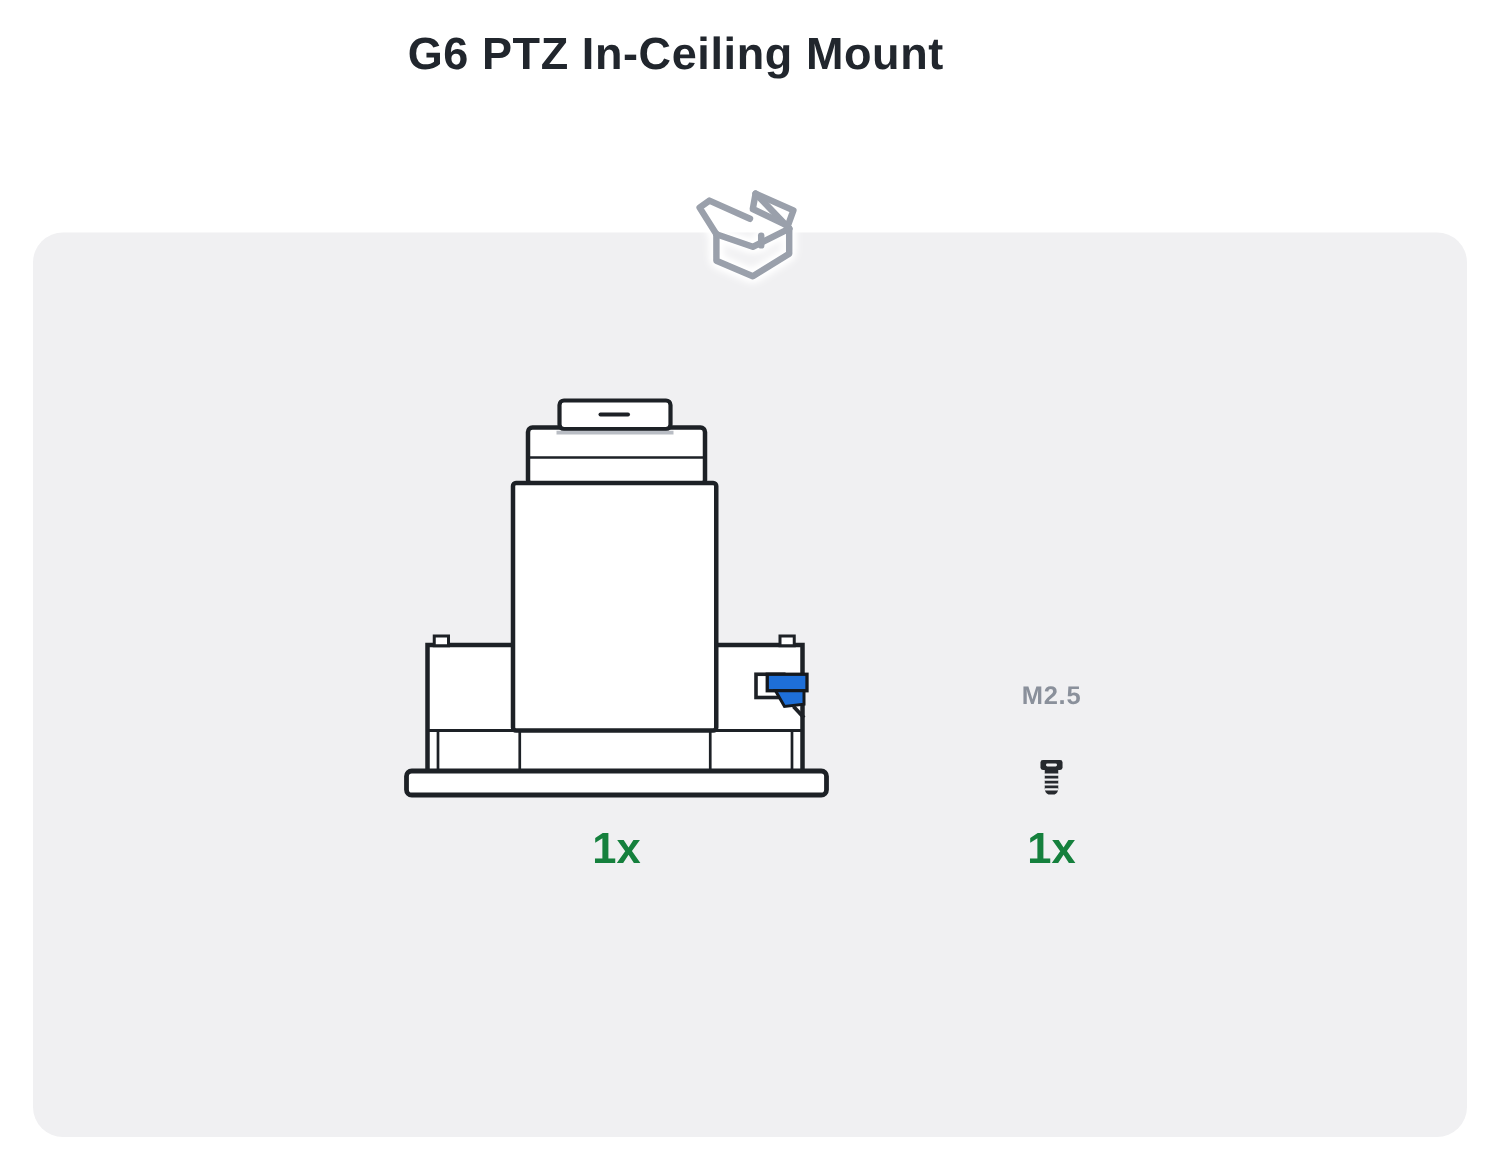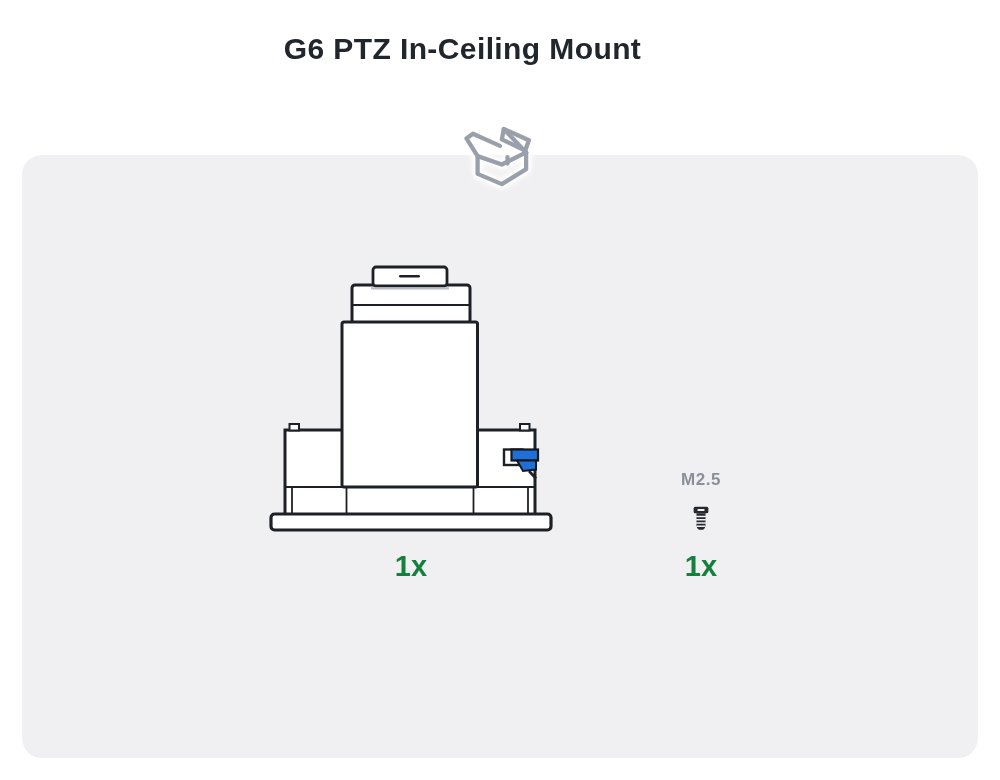--- a/index.html
+++ b/index.html
@@ -5,21 +5,21 @@
   html,body{margin:0;padding:0;}
   body{
     width:1000px;height:780px;position:relative;overflow:hidden;
     background:#ffffff;
     font-family:"Liberation Sans","DejaVu Sans",sans-serif;
   }
   .page-title{
     position:absolute;top:20px;left:0;width:901px;
     text-align:center;
     font-size:30px;font-weight:700;color:#21262d;letter-spacing:.4px;
-    margin:12px;
+    margin:0;
   }
   .panel{
     position:absolute;left:22px;top:155px;width:956px;height:603px;
     background:#f0f0f2;border-radius:20px;
   }
   .box-icon-wrap{
     position:absolute;left:500px;top:116px;transform:translateX(-50%);
     width:84px;height:84px;z-index:5;
     filter:drop-shadow(0 0 2px #ffffff) drop-shadow(0 0 2px #ffffff) drop-shadow(0 0 3px #ffffff);
   }
@@ -27,21 +27,21 @@
     position:absolute;left:265px;top:258px;width:292px;height:278px;z-index:2;
   }
   .qty-label{
     position:absolute;z-index:3;
     font-size:29px;font-weight:700;color:#15803d;
     transform:translateX(-50%);
   }
   .qty-mount{left:411px;top:550px;}
   .qty-screw{left:701px;top:550px;}
   .screw-size-label{
-    position:absolute;left:701px;top:470px;transform:translateX(-50%);z-index:3;
+    position:absolute;left:701px;top:454px;transform:translateX(-50%);z-index:3;
     font-size:17px;font-weight:600;color:#8a909b;letter-spacing:.5px;
   }
   .screw-icon-wrap{
     position:absolute;left:701px;top:505px;transform:translateX(-50%);z-index:3;
     width:18px;height:28px;
   }
 </style>
 </head>
 <body>
 

